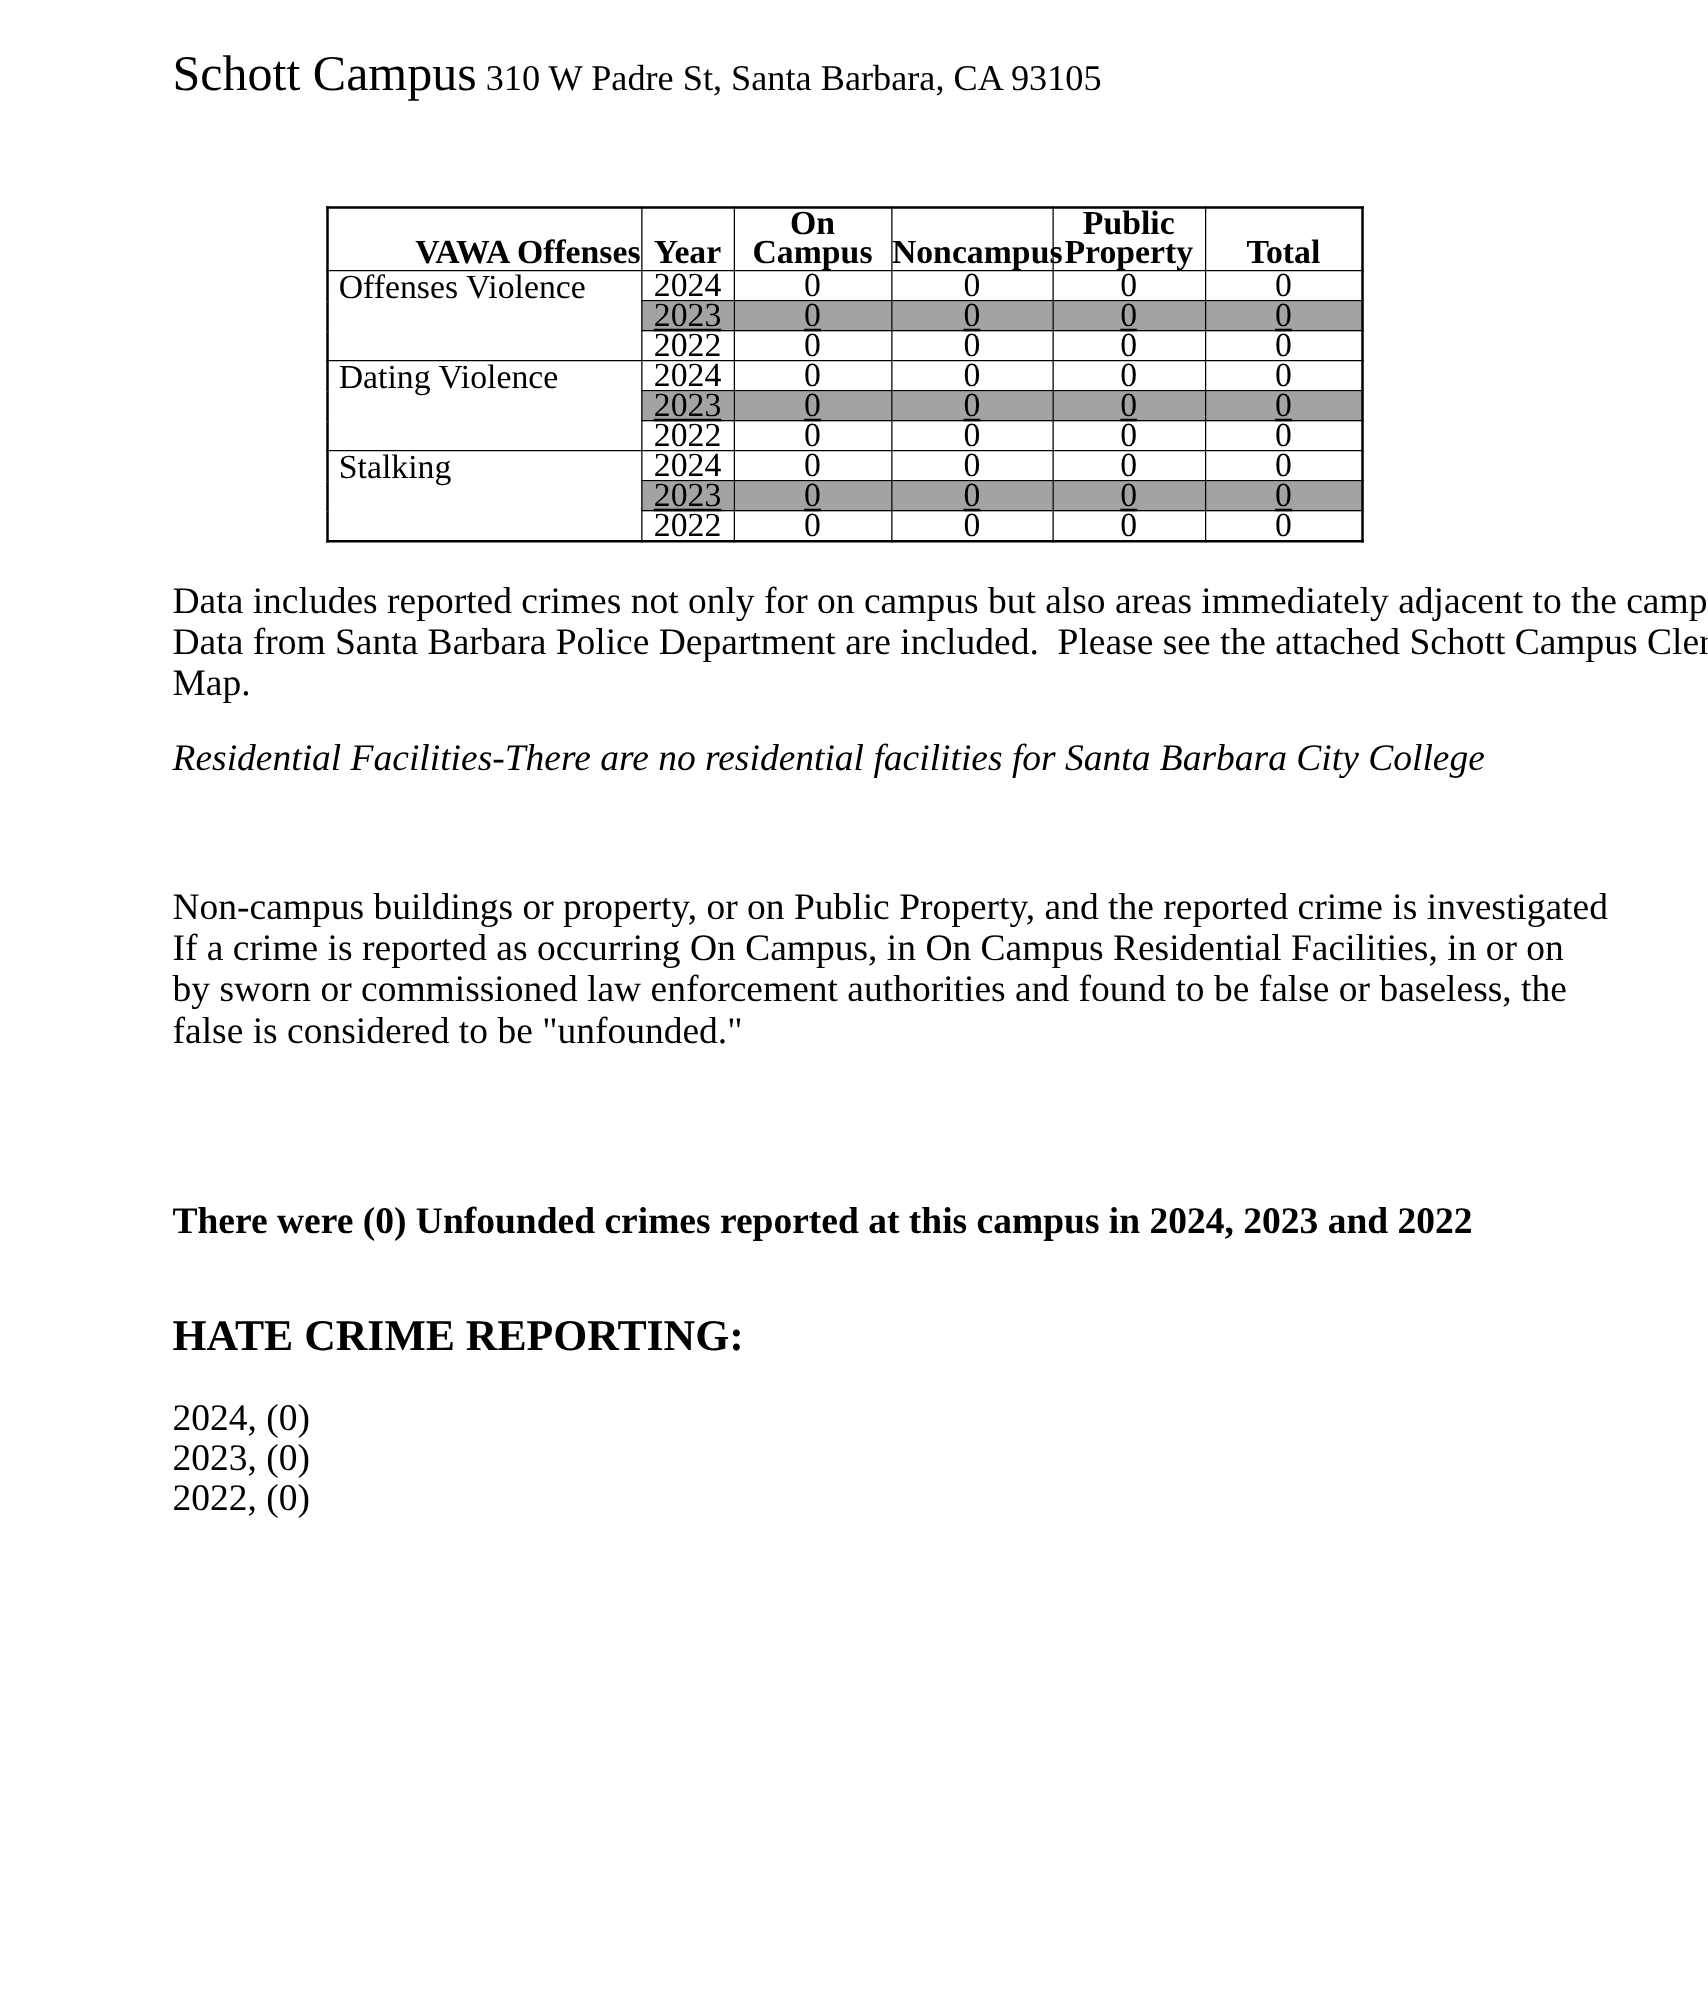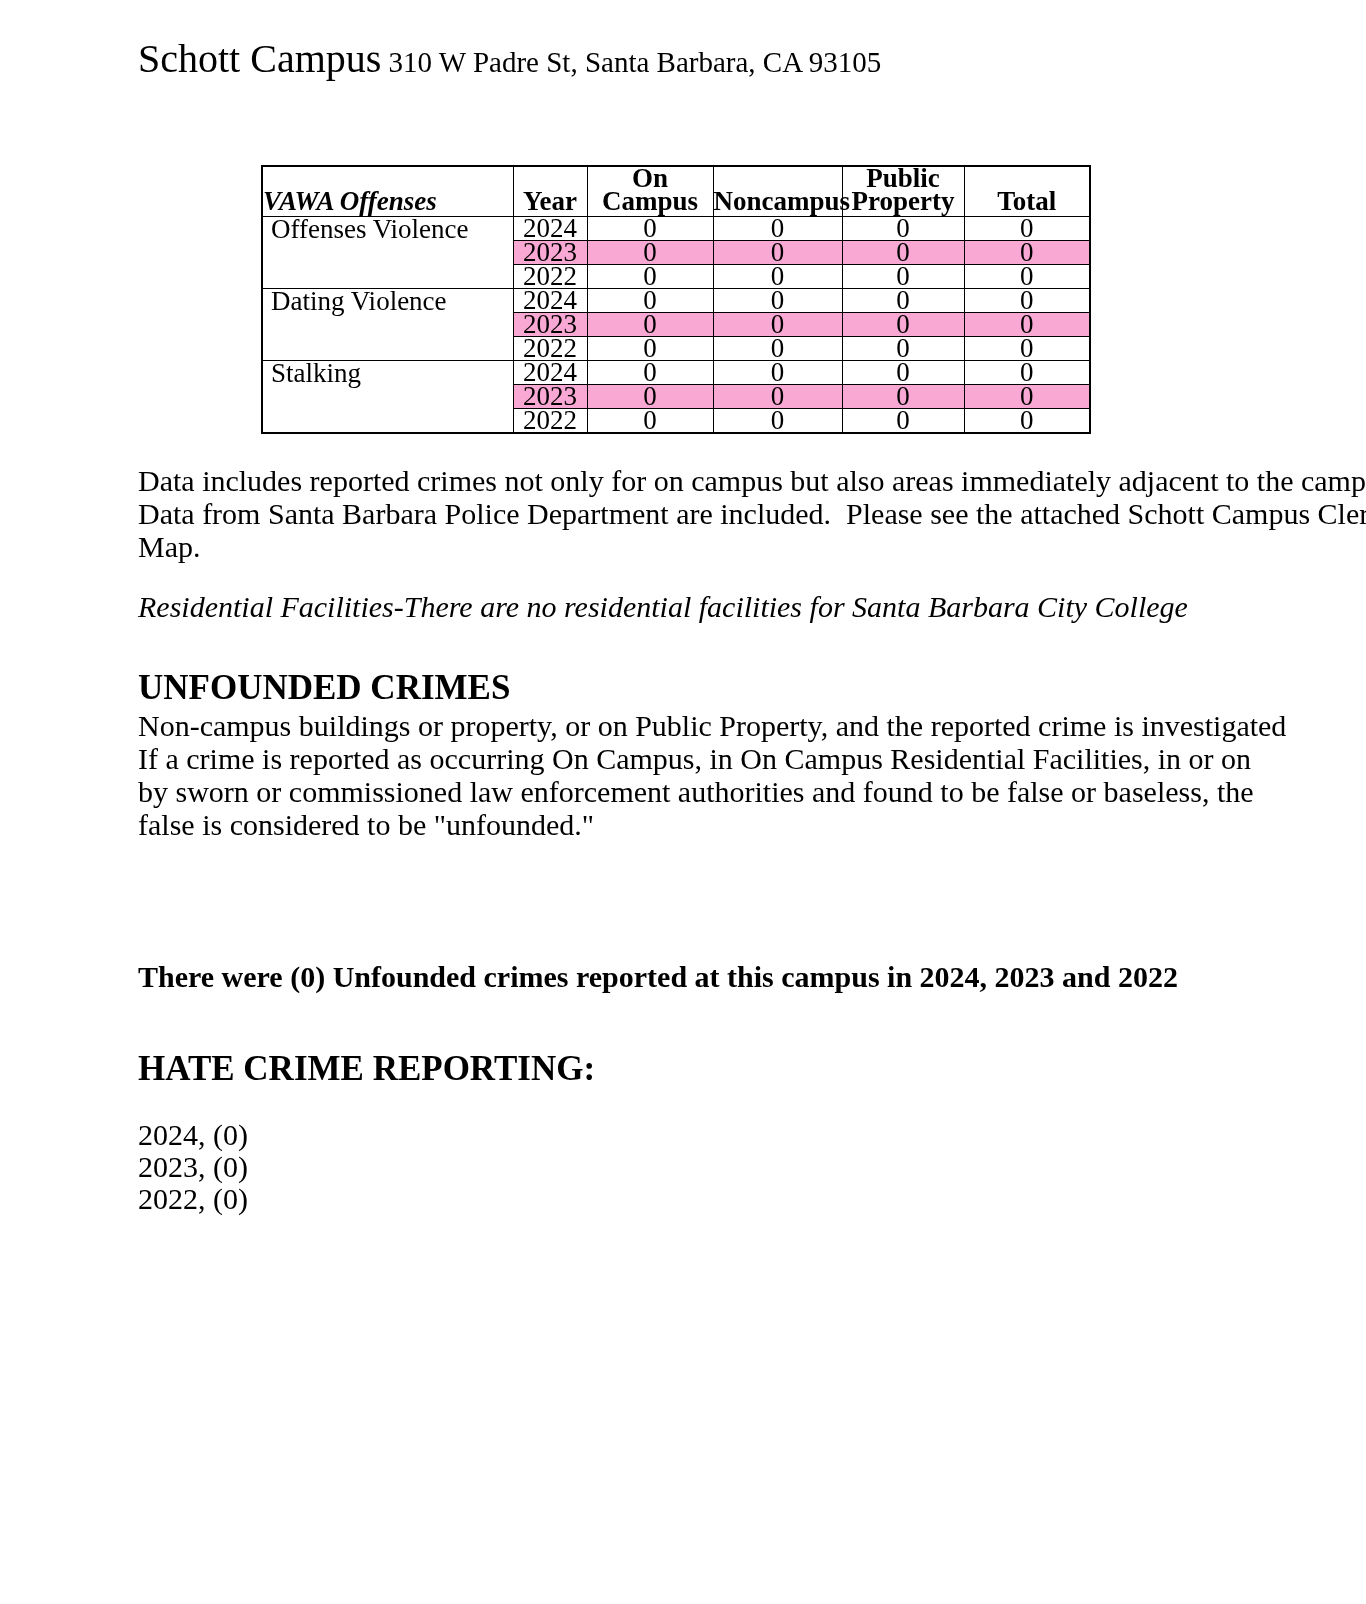--- a/index.html
+++ b/index.html
@@ -21,26 +21,26 @@
     position:absolute; left:261px; top:165px;
     border-collapse:collapse; table-layout:fixed; width:828px;
     border:2px solid #000;
     font-size:27px;
   }
   .vawa-table th, .vawa-table td { border:1px solid #000; padding:0; }
   .vawa-table th {
     font-weight:bold; vertical-align:bottom; text-align:center;
     height:46px; line-height:23px; padding-bottom:3px;
   }
-  .vawa-table th.first { text-align:left; padding-left:0;font-style:italic; }
+  .vawa-table th.first { text-align:right; padding-left:20px; }
   .vawa-table td { height:23px; line-height:23px; text-align:center; }
   .vawa-table td.offense {
     text-align:left; vertical-align:top; padding-left:8px; line-height:25px;
   }
-  .vawa-table tr.shaded td { background:#f9a8d4; }
+  .vawa-table tr.shaded td { background:#a3a3a3;text-decoration:underline; }
 
   
   .block { position:absolute; left:138px; }
   .line { white-space:pre; }
   .body-text { font-size:30px; line-height:33px; }
   .italic-text { font-size:30px; line-height:33px; font-style:italic; }
   .section-heading { font-size:35px; line-height:40px; font-weight:bold; }
   .bold-text { font-size:30px; line-height:33px; font-weight:bold; }
   .years-list { font-size:30px; line-height:32px; }
 </style>
@@ -158,21 +158,20 @@
   <div class="block body-text" style="top:464px;">
     <div class="line">Data includes reported crimes not only for on campus but also areas immediately adjacent to the campus.</div>
     <div class="line">Data from Santa Barbara Police Department are included.  Please see the attached Schott Campus Clery</div>
     <div class="line">Map.</div>
   </div>
 
   <div class="block italic-text" style="top:590px;">
     <div class="line">Residential Facilities-There are no residential facilities for Santa Barbara City College</div>
   </div>
 
-  <div class="block section-heading" style="top:668px;">UNFOUNDED CRIMES</div>
 
   <div class="block body-text" style="top:709px;">
     <div class="line">Non-campus buildings or property, or on Public Property, and the reported crime is investigated</div>
     <div class="line">If a crime is reported as occurring On Campus, in On Campus Residential Facilities, in or on</div>
     <div class="line">by sworn or commissioned law enforcement authorities and found to be false or baseless, the</div>
     <div class="line">false is considered to be "unfounded."</div>
   </div>
 
 
   <div class="block bold-text" style="top:960px;">

